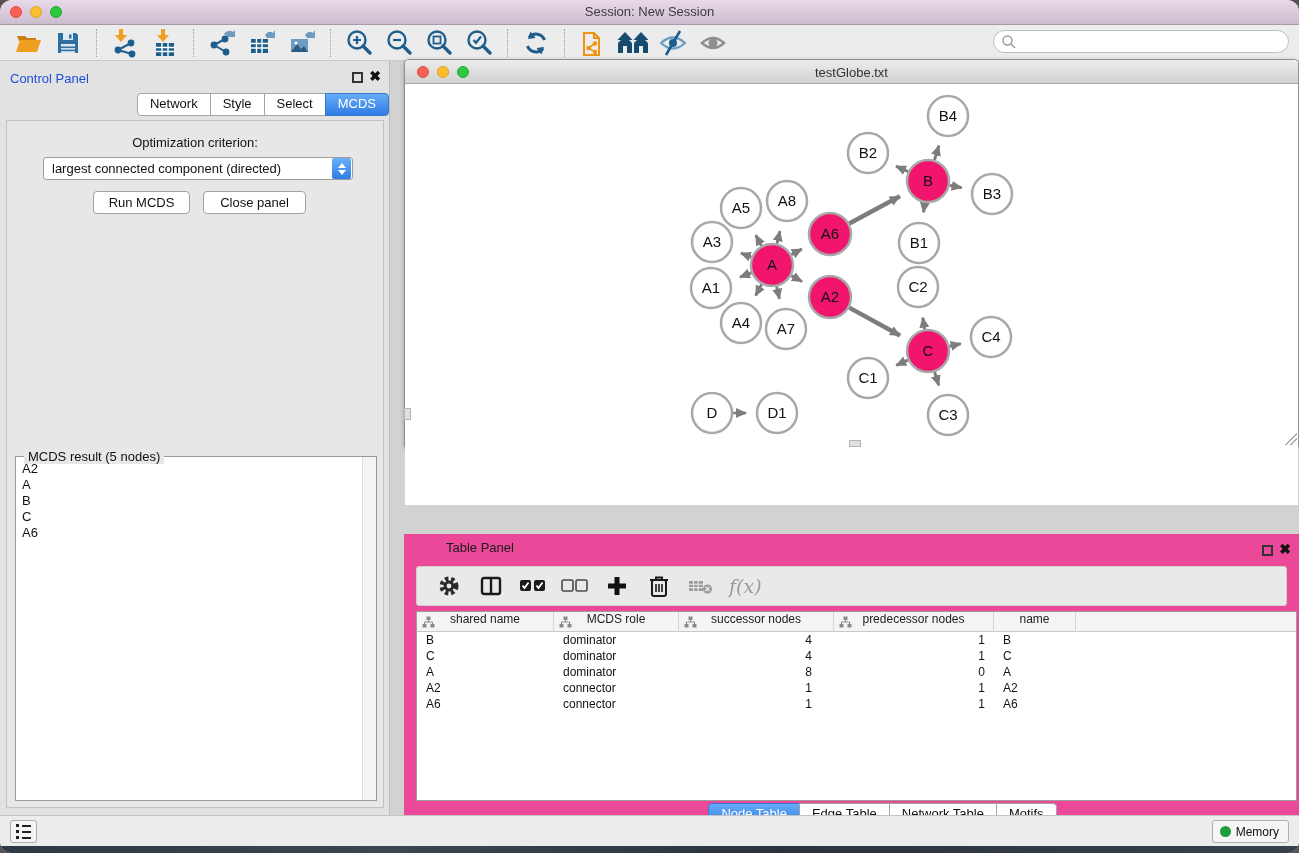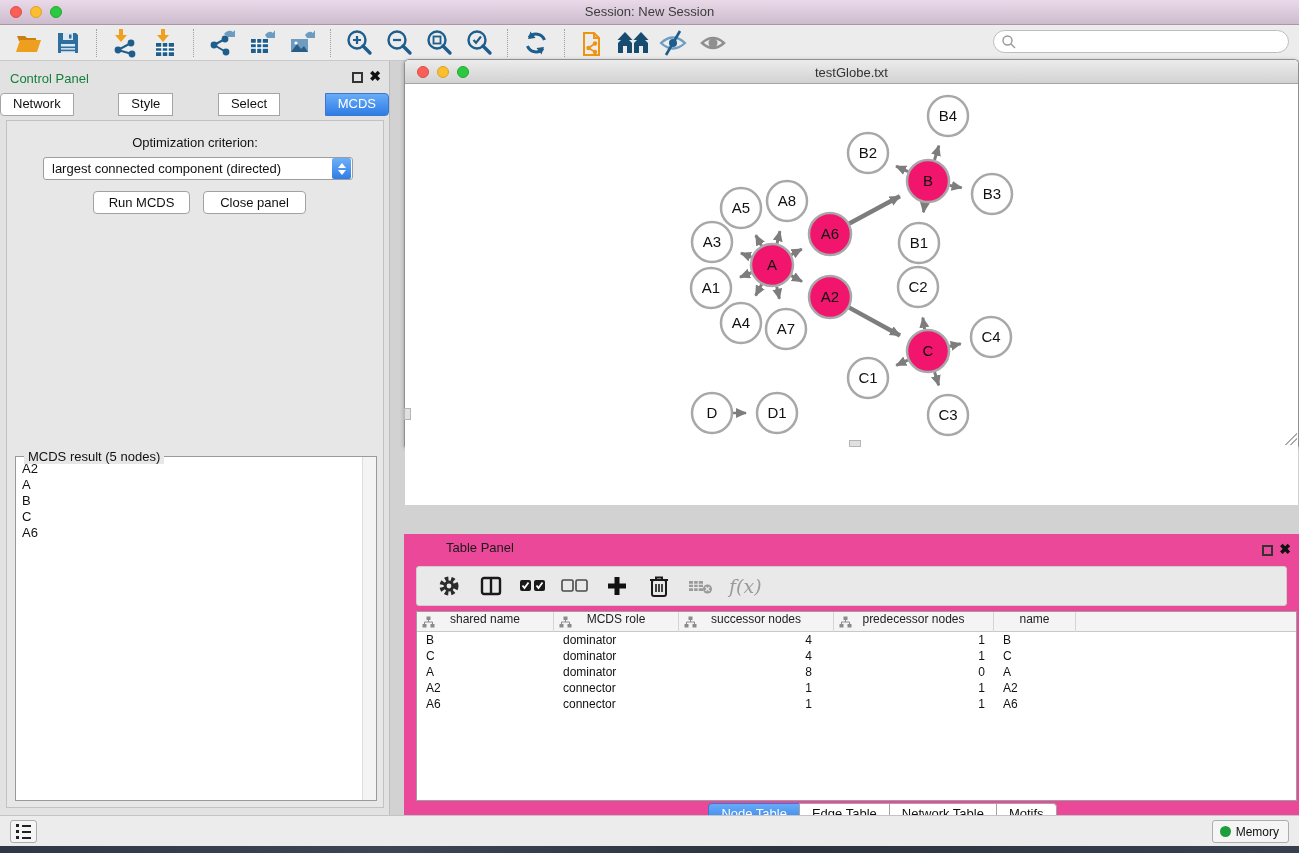--- a/index.html
+++ b/index.html
@@ -1,19 +1,19 @@
 <!DOCTYPE html>
 <html><head>
 <meta charset="utf-8">
 <style>
   * { margin:0; padding:0; box-sizing:border-box; }
   html,body { background:#555; }
   #app {
     position:relative; width:1299px; height:853px; overflow:hidden;
-    font-family:"Liberation Sans", sans-serif; background:#d2d2d2;
+    font-family:"Liberation Sans", sans-serif; background:#d2d2d2;border-radius:12px;
     -webkit-font-smoothing:antialiased;
   }
   
   #titlebar {
     position:absolute; left:0; top:0; width:1299px; height:25px;
     background:linear-gradient(#e9d9e9,#cdbccd);
     border-bottom:1px solid #a898a8;
   }
   .lights { position:absolute; left:10px; top:6px; display:flex; gap:8px; }
   .light { width:12px; height:12px; border-radius:50%; }
@@ -41,25 +41,25 @@
   #search-box input {
     border:none; outline:none; flex:1; font-size:12px; background:transparent;
     font-family:"Liberation Sans",sans-serif;
   }
   
   #control-panel {
     position:absolute; left:0; top:61px; width:390px; height:754px;
     background:#e2e2e2; border-right:1px solid #bdbdbd;
   }
   #cp-header { position:relative; height:32px; }
-  #cp-title { position:absolute; left:10px; top:10px; font-size:13px; color:#15803d; }
+  #cp-title { position:absolute; left:10px; top:10px; font-size:13px; color:#1d4ed8; }
   .panel-float { position:absolute; top:11px; width:11px; height:11px; border:2px solid #333; }
   .panel-close { position:absolute; top:8px; font-size:14px; font-weight:bold; color:#111; line-height:14px; }
   #cp-float { right:26px; } #cp-close { right:8px; }
-  .tabs-row { display:flex; justify-content:space-between; }
+  .tabs-row { display:flex; justify-content:flex-end; }
   .seg-tab {
     font-size:13px; color:#111; background:#fff; border:1px solid #a4a4a4;
     padding:3px 12px 4px; margin-left:-1px; cursor:default; line-height:14px;
   }
   .seg-tab:first-child { border-radius:4px 0 0 4px; margin-left:0; }
   .seg-tab:last-child { border-radius:0 4px 4px 0; }
   .seg-tab.active {
     background:linear-gradient(#68acf8,#2e7ce5); color:#fff; border-color:#3a78d0;
   }
   #cp-content {

